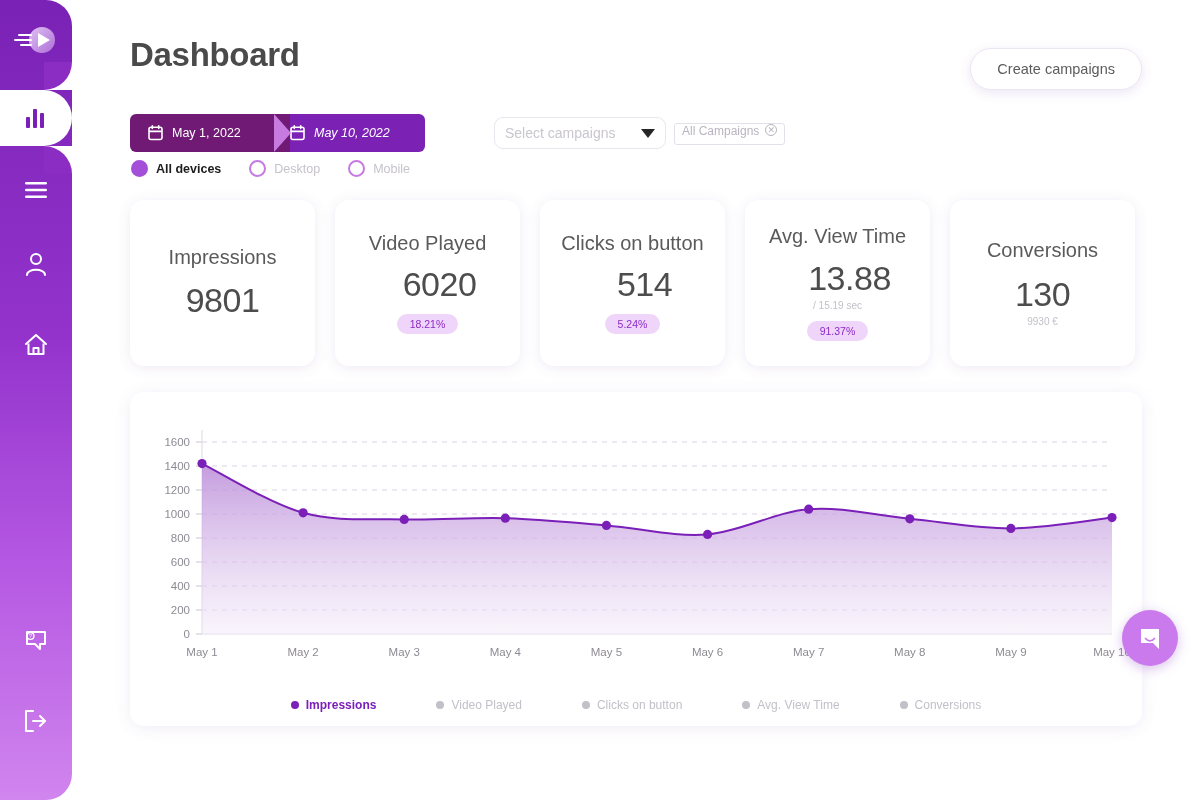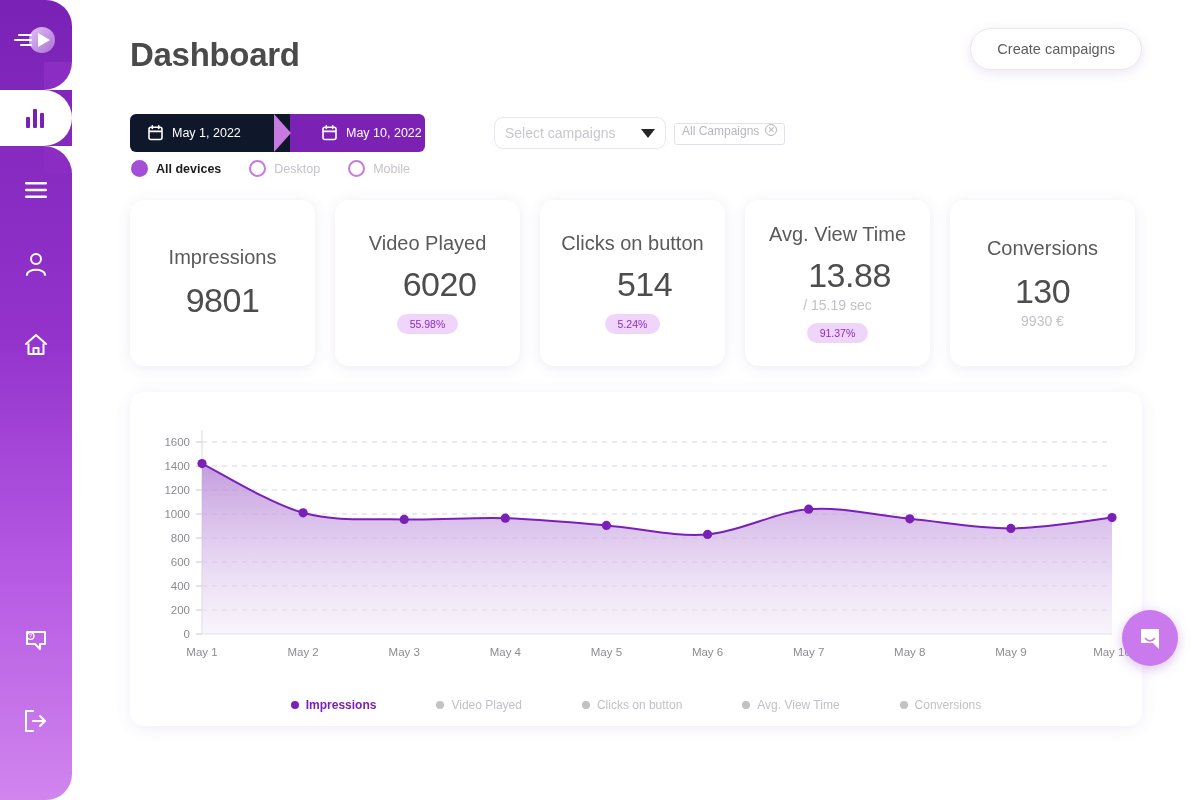--- a/index.html
+++ b/index.html
@@ -48,51 +48,51 @@
   .notch-top .fill { width: 28px; height: 28px; background: #8B2DC2; border-bottom-right-radius: 28px; }
   .notch-bot { bottom: -28px; }
   .notch-bot .fill { width: 28px; height: 28px; background: #8B2DC2; border-top-right-radius: 28px; }
 
   
   .page-title {
     position: absolute; left: 130px; top: 36px;
     font-size: 33px; font-weight: bold; color: #4a4a4a; letter-spacing: -0.3px;
   }
   .create-btn {
-    position: absolute; right: 58px; top: 28px;
+    position: absolute; right: 58px; top: 48px;
     padding: 12px 26px;
     background: #ffffff; border: 1px solid #ece6f2; border-radius: 24px;
     box-shadow: 0 3px 12px rgba(120,60,170,0.13);
     font-size: 14.5px; color: #5c5c5c; cursor: pointer;
     font-family: "Liberation Sans", sans-serif;
   }
 
   
   .daterange {
     position: absolute; left: 130px; top: 114px;
     height: 38px; width: 295px;
     display: flex; border-radius: 6px; overflow: hidden;
   }
   .dr-seg {
     position: relative; display: flex; align-items: center; gap: 9px;
     height: 38px; color: #ffffff; font-size: 12.5px; cursor: pointer;
   }
   .dr-start {
-    background: #0f172a; width: 160px; padding-left: 18px;
+    background: #701a75; width: 160px; padding-left: 18px;
   }
   .dr-start::after {
     content: ""; position: absolute; right: -1px; top: 0;
     width: 0; height: 0;
     border-top: 19px solid transparent;
     border-bottom: 19px solid transparent;
     border-left: 17px solid #C77BE0;
     z-index: 2;
   }
   .dr-end {
-    background: #7B22B5; flex: 1; padding-left: 32px;
+    background: #7B22B5; flex: 1;  font-style: italic;
   }
   .cal-ico { width: 15px; height: 16px; display: block; }
 
   
   .devices {
     position: absolute; left: 131px; top: 160px;
     display: flex; align-items: center; gap: 28px;
   }
   .dev { display: flex; align-items: center; gap: 8px; cursor: pointer; }
   .dev .dot { width: 17px; height: 17px; border-radius: 50%; border: 2px solid #C77BE0; }
@@ -130,21 +130,21 @@
   .card {
     width: 185px; height: 166px; background: #ffffff;
     border-radius: 14px; box-shadow: 0 2px 14px rgba(120,80,160,0.12);
     display: flex; flex-direction: column; align-items: center; justify-content: center;
     padding: 8px 12px;
   }
   .card .c-title {
     font-size: 20px; color: #5a5a5a; text-align: center; line-height: 1.16;
   }
   .card .c-value { font-size: 34px; color: #4d4d4d; margin-top: 12px; letter-spacing: -0.5px; }
-  .card .c-sub { font-size: 14px; color: #c3c0c8; margin-top: 2px; }
+  .card .c-sub { font-size: 10px; color: #c3c0c8; margin-top: 2px; }
   .card .c-badge {
     margin-top: 10px; background: #F0D5FA; color: #8B2BC4;
     font-size: 10.5px; padding: 4px 13px; border-radius: 11px;
   }
   .card.has-badge .c-value { margin-top: 10px; margin-left: 24px; }
 
   
   .chart-card {
     position: absolute; left: 130px; top: 392px;
     width: 1012px; height: 334px; background: #ffffff;
@@ -294,21 +294,21 @@
   </div>
 
   <div class="cards">
     <div class="card">
       <div class="c-title">Impressions</div>
       <div class="c-value">9801</div>
     </div>
     <div class="card has-badge">
       <div class="c-title">Video Played</div>
       <div class="c-value">6020</div>
-      <div class="c-badge">55.98%</div>
+      <div class="c-badge">18.21%</div>
     </div>
     <div class="card has-badge">
       <div class="c-title">Clicks on button</div>
       <div class="c-value">514</div>
       <div class="c-badge">5.24%</div>
     </div>
     <div class="card has-badge">
       <div class="c-title">Avg. View Time</div>
       <div class="c-value">13.88</div>
       <div class="c-sub">/ 15.19 sec</div>

